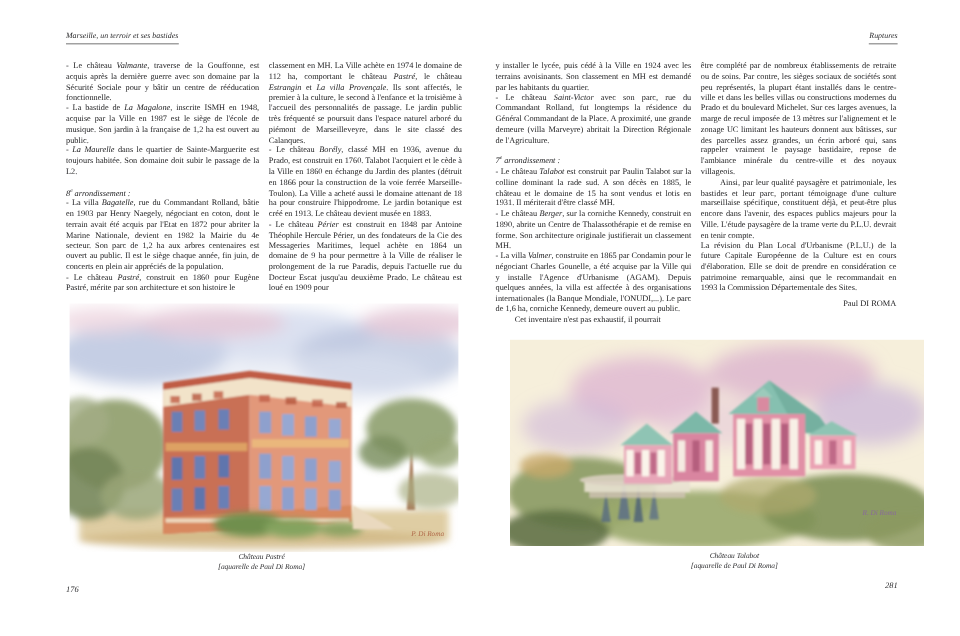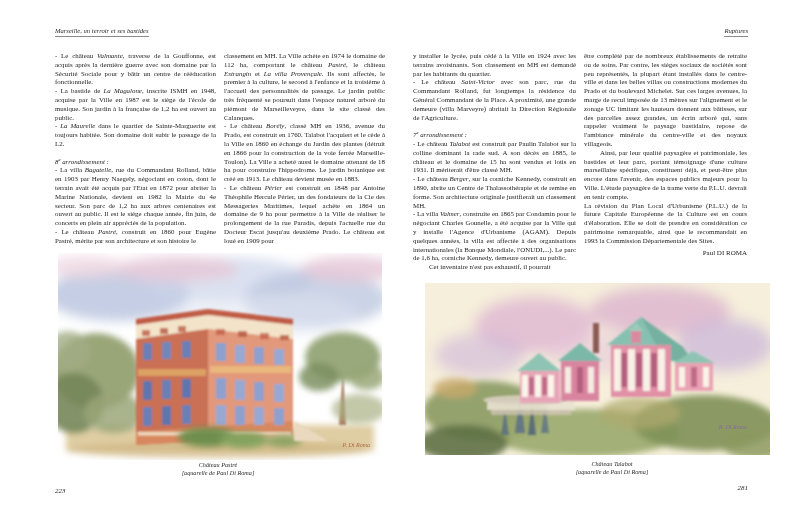--- a/index.html
+++ b/index.html
@@ -159,21 +159,21 @@
         <polygon points="236,168 270,188 236,188" fill="#ead9bf" filter="url(#wC)"></polygon>
         <text x="312" y="194" font-size="6" font-style="italic" fill="#b06a4a" text-anchor="end">P. Di Roma</text>
       </svg>
     </div>
 
     <div class="caption cap-left">
       <div>Château Pastré</div>
       <div>[aquarelle de Paul Di Roma]</div>
     </div>
 
-    <div class="pagenum pn-left">223</div>
+    <div class="pagenum pn-left">176</div>
   </div>
 
   <div class="page page-right">
     <div class="running-header rh-right">
       <span class="rh">Ruptures</span>
     </div>
 
     <div class="columns cols-right">
       <div class="col">
         <p class="para">y installer le lycée, puis cédé à la Ville en 1924 avec les terrains avoisinants. Son classement en MH est demandé par les habitants du quartier.</p>

